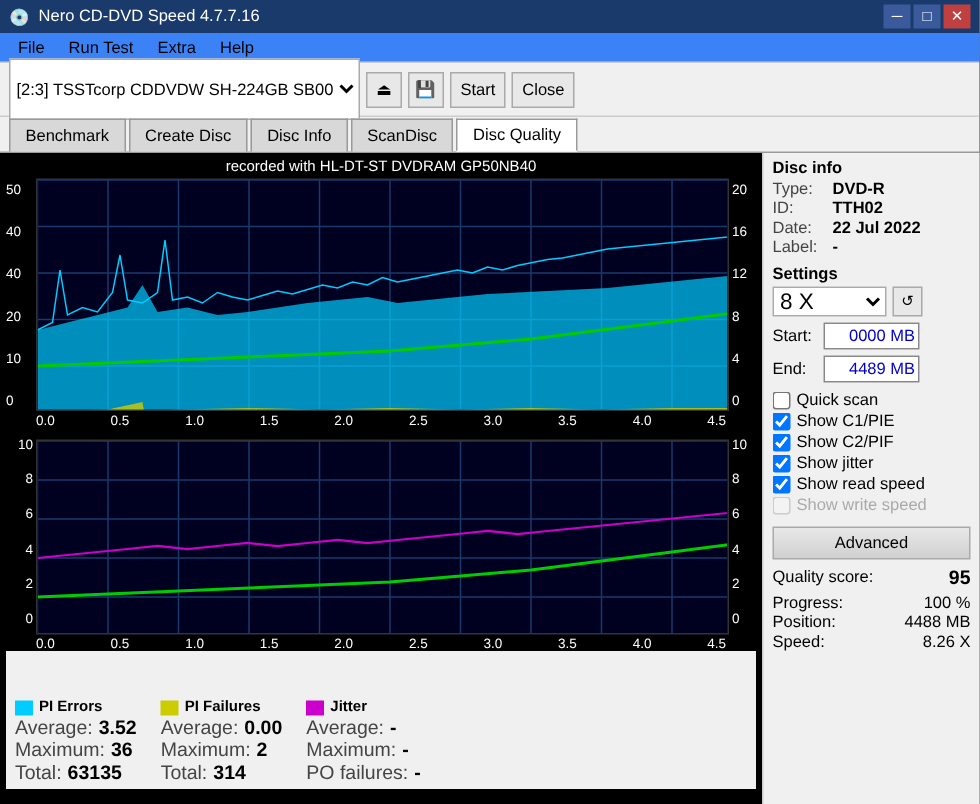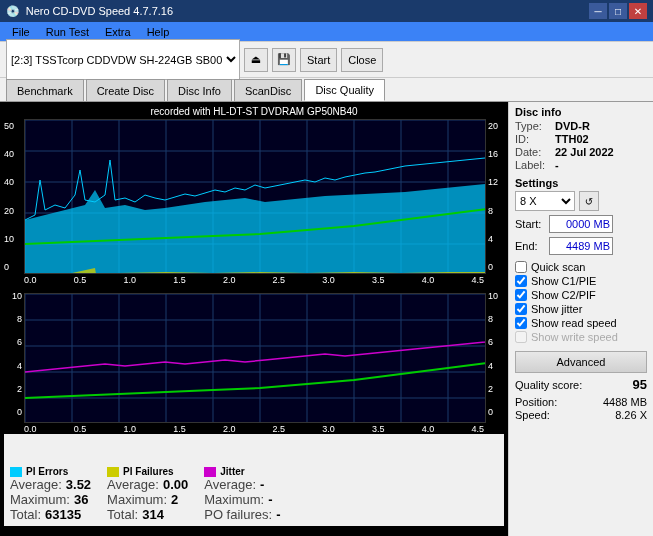--- a/index.html
+++ b/index.html
@@ -49,21 +49,21 @@
 
     
     .right-panel { width: 145px; background: #f0f0f0; padding: 4px 6px; border-left: 1px solid #ccc; font-size: 11px; overflow-y: auto; }
     .panel-section { margin-bottom: 6px; }
     .panel-section-title { font-weight: bold; font-size: 11px; margin-bottom: 2px; }
     .info-row { display: flex; gap: 4px; margin-bottom: 1px; font-size: 11px; }
     .info-label { color: #444; min-width: 36px; }
     .info-value { font-weight: bold; color: #000; }
 
     .settings-row { display: flex; align-items: center; gap: 4px; margin-bottom: 4px; }
-    .speed-select { height: 20px; width: 60px; font-size: 11px; border: 1px solid #aaa; background: white; }
+    .speed-select { height: 20px; width: 76px; font-size: 15px; border: 1px solid #aaa; background: white; }
 
     .mb-input { height: 18px; width: 64px; font-size: 11px; border: 1px solid #888; background: white; padding: 0 2px; color: #0000cc; text-align: right; }
 
     .checkbox-row { display: flex; align-items: center; gap: 4px; margin-bottom: 2px; font-size: 11px; }
     .checkbox-row input[type=checkbox] { width: 12px; height: 12px; }
 
     .advanced-btn { width: 100%; height: 22px; background: linear-gradient(to bottom, #e8e8e8, #d0d0d0); border: 1px solid #aaa; cursor: pointer; font-size: 11px; margin-top: 2px; }
 
     .quality-row { display: flex; justify-content: space-between; align-items: center; margin-top: 4px; font-size: 11px; }
     .quality-score { font-weight: bold; font-size: 13px; }
@@ -374,20 +374,24 @@
 
     <button class="advanced-btn">Advanced</button>
 
     <div class="quality-row">
       <span>Quality score:</span>
       <span class="quality-score">95</span>
     </div>
 
     <div class="progress-section">
       <div class="progress-row">
+        <span>Progress:</span>
+        <span>100 %</span>
+      </div>
+      <div class="progress-row">
         <span>Position:</span>
         <span>4488 MB</span>
       </div>
       <div class="progress-row">
         <span>Speed:</span>
         <span>8.26 X</span>
       </div>
     </div>
   </div>
 </div>

